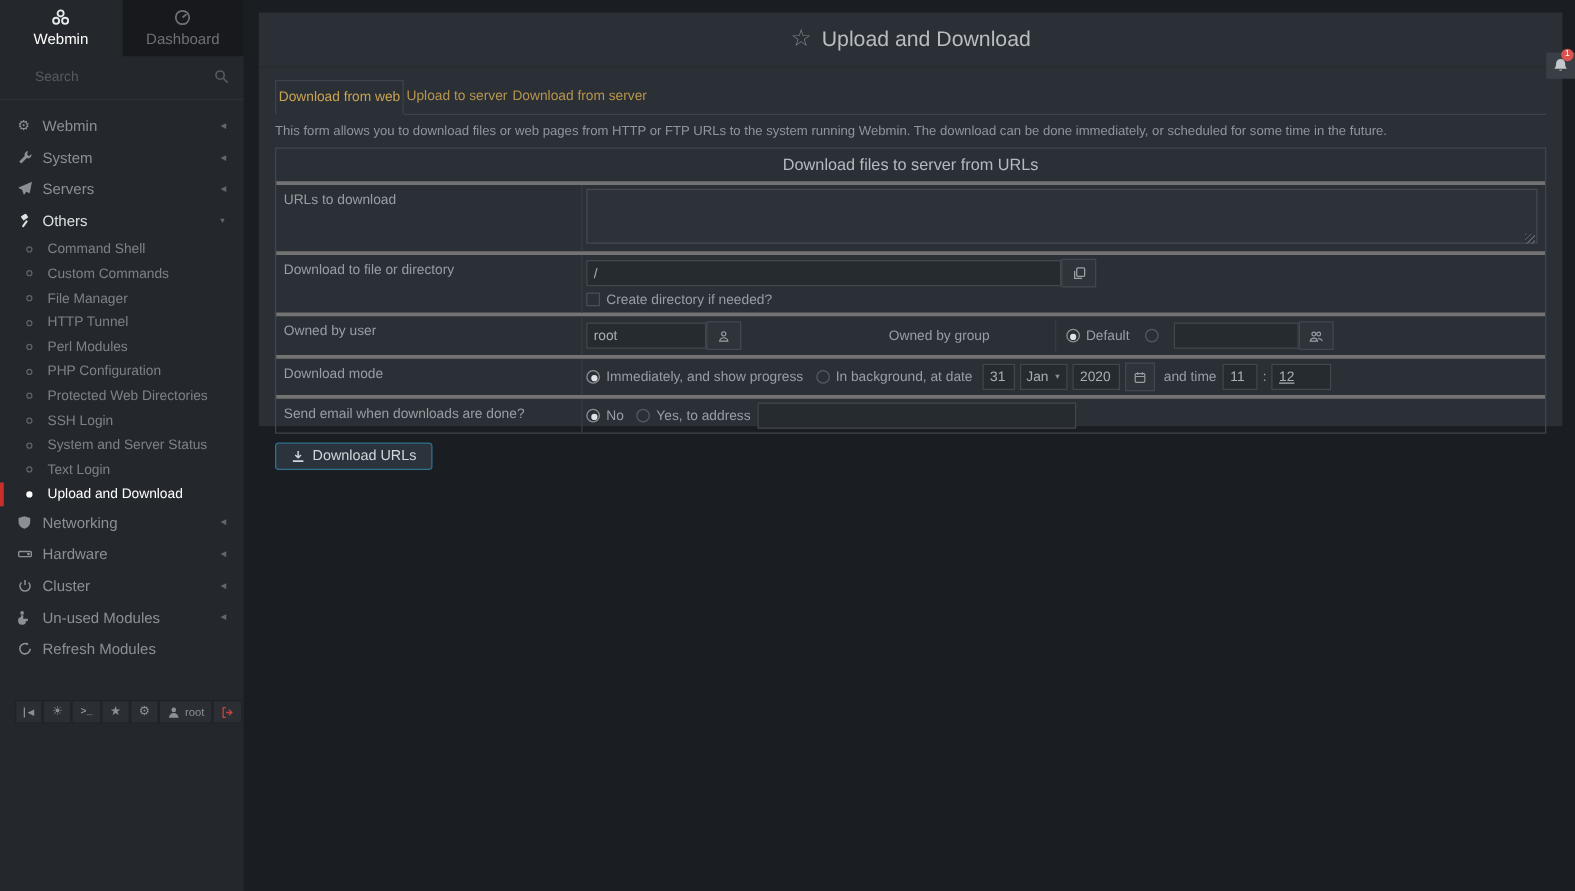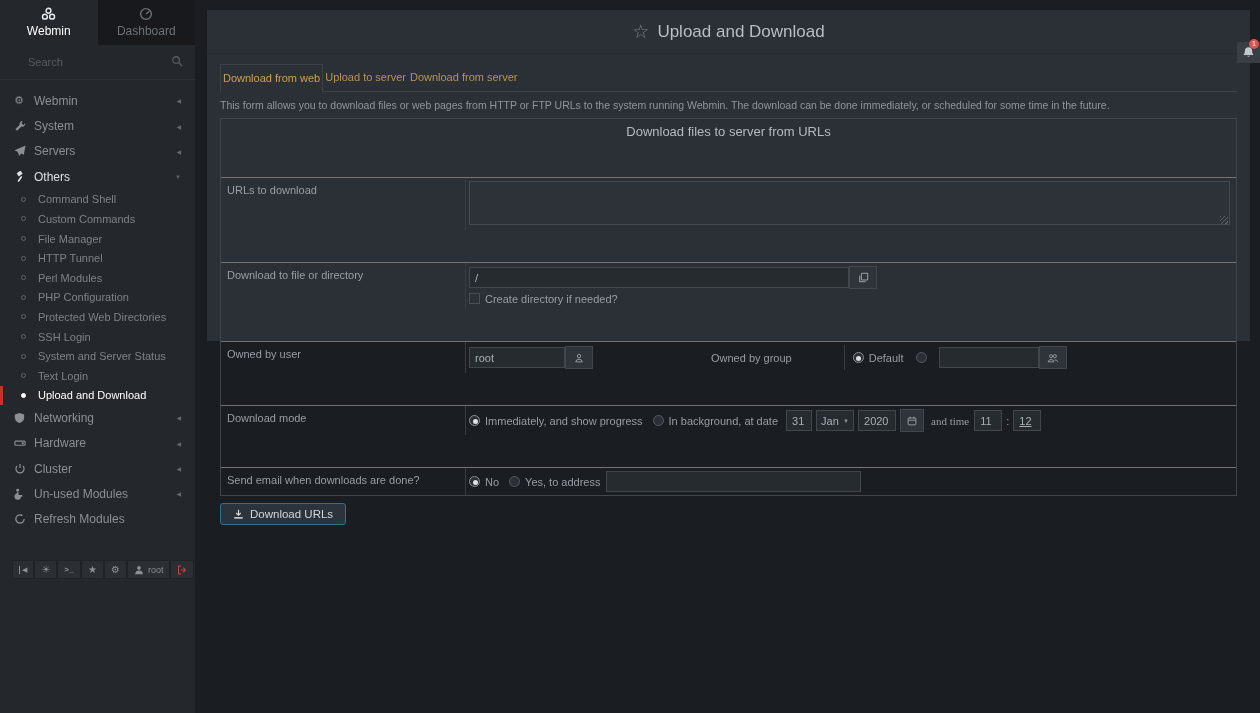--- a/index.html
+++ b/index.html
@@ -42,21 +42,21 @@
   .panel-body { padding:10px 13px 0; }
 
   .tabstrip { display:flex; border-bottom:1px solid #3d4249; }
   .ctab { font-size:11px; color:#b8954e; padding:7px 2px; cursor:pointer; margin-bottom:-1px; }
   .ctab.active { color:#c9a254; background:#2b3036; border:1px solid #3d4249; border-bottom:1px solid #2b3036; }
 
   .desc { font-size:10.5px; color:#8f959b; margin:7px 0 7px; }
 
   .ftable { border:1px solid #41464d; }
   .fheader { text-align:center; font-size:13px; color:#b5bac0; padding:5px 0 6px; }
-  .frow { display:flex; border-top:1px solid #737373;margin-top:32px; }
+  .frow { display:flex; border-top:3px solid #737373; }
   .flabel { width:245px; flex-shrink:0; border-right:1px solid #373c42; padding:6px 4px 4px 6px;
             font-size:11px; color:#989ea4; }
   .fvalue { flex:1; padding:3px 6px 3px 3px; display:flex; align-items:center; font-size:11px; color:#989ea4; }
   .fvalue.col { flex-direction:column; align-items:stretch; gap:2px; }
 
   textarea.urls { width:100%; height:44px; background:#2d3238; border:1px solid #454a51; resize:none; outline:none;
                   color:#a9afb5; font-size:11px; font-family:inherit; position:relative; }
   .ta-wrap { position:relative; width:100%; }
   .ta-wrap::after { content:""; position:absolute; right:2px; bottom:3px; width:8px; height:8px;
                     background:repeating-linear-gradient(135deg,#5a6066 0 1px,transparent 1px 3px); }
@@ -384,24 +384,24 @@
           </div>
           <input class="tinput" style="width: 38px; margin-left: 4px;" value="2020">
           <div class="ibtn" style="width:24px;margin-left:4px;">
             <span>
               <svg width="10" height="10" viewBox="0 0 13 13" fill="none" stroke="currentColor" stroke-width="1.2">
                 <rect x="1.5" y="2.5" width="10" height="9" rx="1"></rect>
                   <path d="M1.5 5.5h10M4 1v2.5M9 1v2.5"></path>
               </svg>
             </span>
           </div>
-          <span style="margin-left:7px;font-family:Liberation Serif, serif;">and time</span>
+          <span style="margin-left:7px;">and time</span>
           <input class="tinput" style="width: 28px; margin-left: 5px;" value="11">
           <span style="margin-left:4px;">:</span>
-          <input class="tinput" style="width: 28px; margin-left: 4px; text-decoration: underline;" value="12">
+          <input class="tinput" style="width: 48px; margin-left: 4px; text-decoration: underline;" value="12">
         </div>
       </div>
 
       <div class="frow">
         <div class="flabel">Send email when downloads are done?</div>
         <div class="fvalue">
           <span class="radio checked"></span>
           <span class="rlabel">No</span>
           <span class="radio" style="margin-left:10px;"></span>
           <span class="rlabel">Yes, to address</span>

